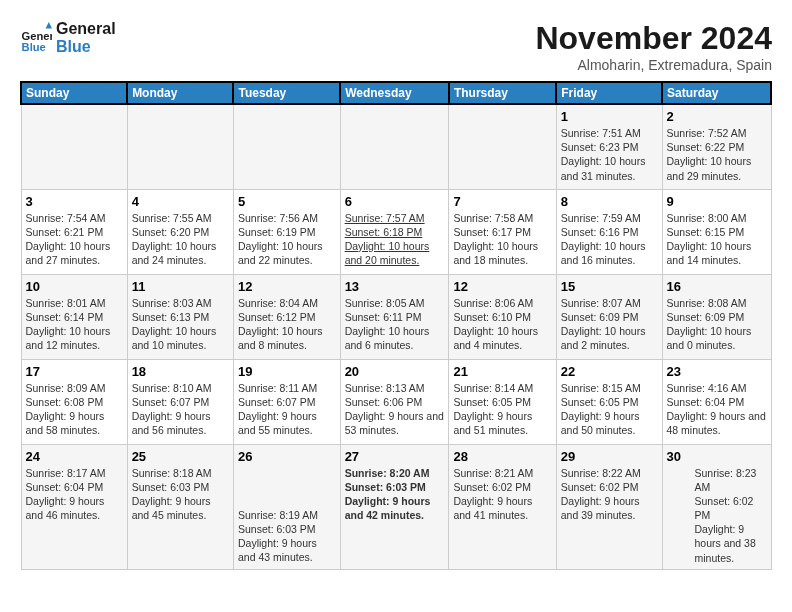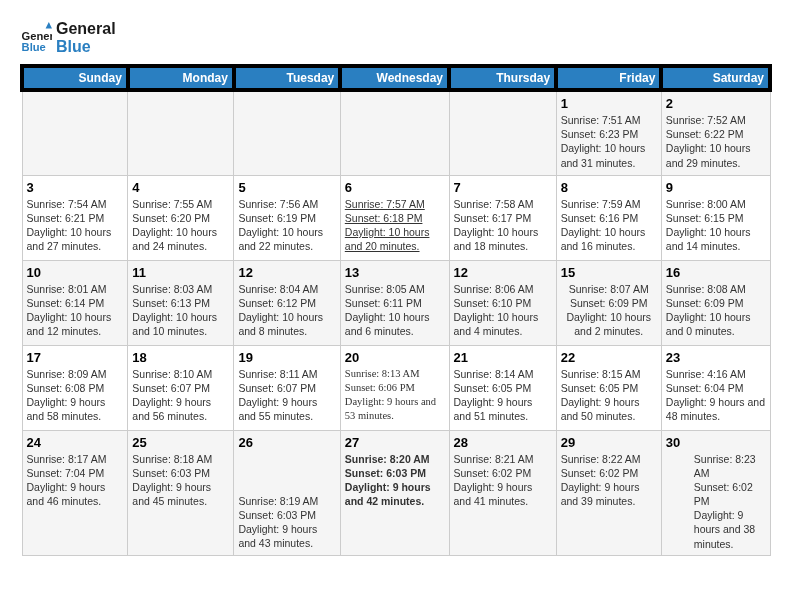--- a/index.html
+++ b/index.html
@@ -38,25 +38,25 @@
       color: #555;
     }
     table {
       width: 100%;
       border-collapse: collapse;
       font-size: 11px;
     }
     thead tr th {
       background-color: #2a7fc1;
       color: #fff;
-      text-align: right;
+      text-align: left;
       padding: 3px 4px;
       font-size: 12px;
       font-weight: bold;
-      border: 4px solid #000000;
+      border: 2px solid #000000;
     }
     tbody tr td {
       border: 1px solid #ccc;
       vertical-align: top;
       padding: 4px;
       height: 85px;
       width: 113px;
     }
     tbody tr:nth-child(odd) td {
       background-color: #f5f5f5;
@@ -83,20 +83,24 @@
     <svg class="logo-icon" viewBox="0 0 40 40">
       <text x="2" y="22" font-size="14" font-weight="bold" fill="#1a1a1a">General</text>
       <text x="2" y="36" font-size="14" font-weight="bold" fill="#2a7fc1">Blue</text>
       <polygon points="32,8 40,8 36,0" fill="#2a7fc1"></polygon>
     </svg>
     <div>
       <div style="font-size:16px;font-weight:bold;color:#1a1a1a;">General</div>
       <div style="font-size:16px;font-weight:bold;color:#2a7fc1;">Blue</div>
     </div>
   </div>
+  <div class="title-area">
+    <div class="month-title">November 2024</div>
+    <div class="subtitle">Almoharin, Extremadura, Spain</div>
+  </div>
 </div>
 
 <table>
   <thead>
     <tr>
     <th>Sunday</th>
         <th>Monday</th>
         <th>Tuesday</th>
         <th>Wednesday</th>
         <th>Thursday</th>
@@ -194,21 +198,21 @@
 Daylight: 10 hours and 6 minutes.</div>
         </td>
         <td>
           <div class="day-number">12</div>
           <div class="day-info" style="white-space: pre-line;">Sunrise: 8:06 AM
 Sunset: 6:10 PM
 Daylight: 10 hours and 4 minutes.</div>
         </td>
         <td>
           <div class="day-number">15</div>
-          <div class="day-info" style="white-space: pre-line; text-align: center;">Sunrise: 8:07 AM
+          <div class="day-info" style="white-space: pre-line;">Sunrise: 8:07 AM
 Sunset: 6:09 PM
 Daylight: 10 hours and 2 minutes.</div>
         </td>
         <td>
           <div class="day-number">16</div>
           <div class="day-info" style="white-space: pre-line;">Sunrise: 8:08 AM
 Sunset: 6:09 PM
 Daylight: 10 hours and 0 minutes.</div>
         </td>
       </tr>
@@ -226,21 +230,21 @@
 Daylight: 9 hours and 56 minutes.</div>
         </td>
         <td>
           <div class="day-number">19</div>
           <div class="day-info" style="white-space: pre-line;">Sunrise: 8:11 AM
 Sunset: 6:07 PM
 Daylight: 9 hours and 55 minutes.</div>
         </td>
         <td>
           <div class="day-number">20</div>
-          <div class="day-info" style="white-space: pre-line; font-family: Liberation Serif, serif;">Sunrise: 8:13 AM
+          <div class="day-info" style="white-space: pre-line;">Sunrise: 8:13 AM
 Sunset: 6:06 PM
 Daylight: 9 hours and 53 minutes.</div>
         </td>
         <td>
           <div class="day-number">21</div>
           <div class="day-info" style="white-space: pre-line;">Sunrise: 8:14 AM
 Sunset: 6:05 PM
 Daylight: 9 hours and 51 minutes.</div>
         </td>
         <td>
@@ -253,21 +257,21 @@
           <div class="day-number">23</div>
           <div class="day-info" style="white-space: pre-line;">Sunrise: 4:16 AM
 Sunset: 6:04 PM
 Daylight: 9 hours and 48 minutes.</div>
         </td>
       </tr>
       <tr>
         <td>
           <div class="day-number">24</div>
           <div class="day-info" style="white-space: pre-line;">Sunrise: 8:17 AM
-Sunset: 7:04 PM
+Sunset: 6:04 PM
 Daylight: 9 hours and 46 minutes.</div>
         </td>
         <td>
           <div class="day-number">25</div>
           <div class="day-info" style="white-space: pre-line;">Sunrise: 8:18 AM
 Sunset: 6:03 PM
 Daylight: 9 hours and 45 minutes.</div>
         </td>
         <td>
           <div class="day-number">26</div>

